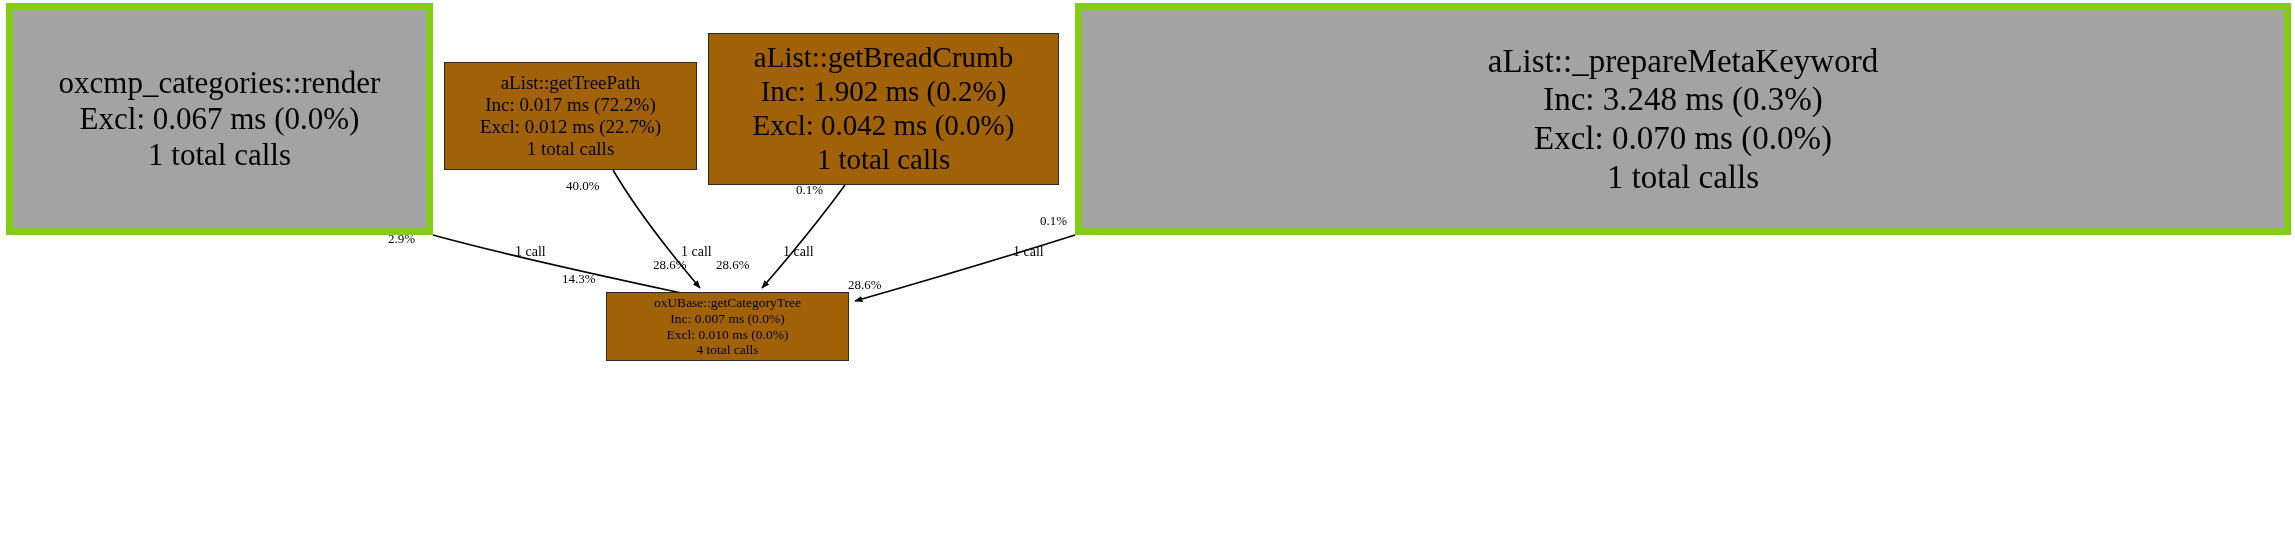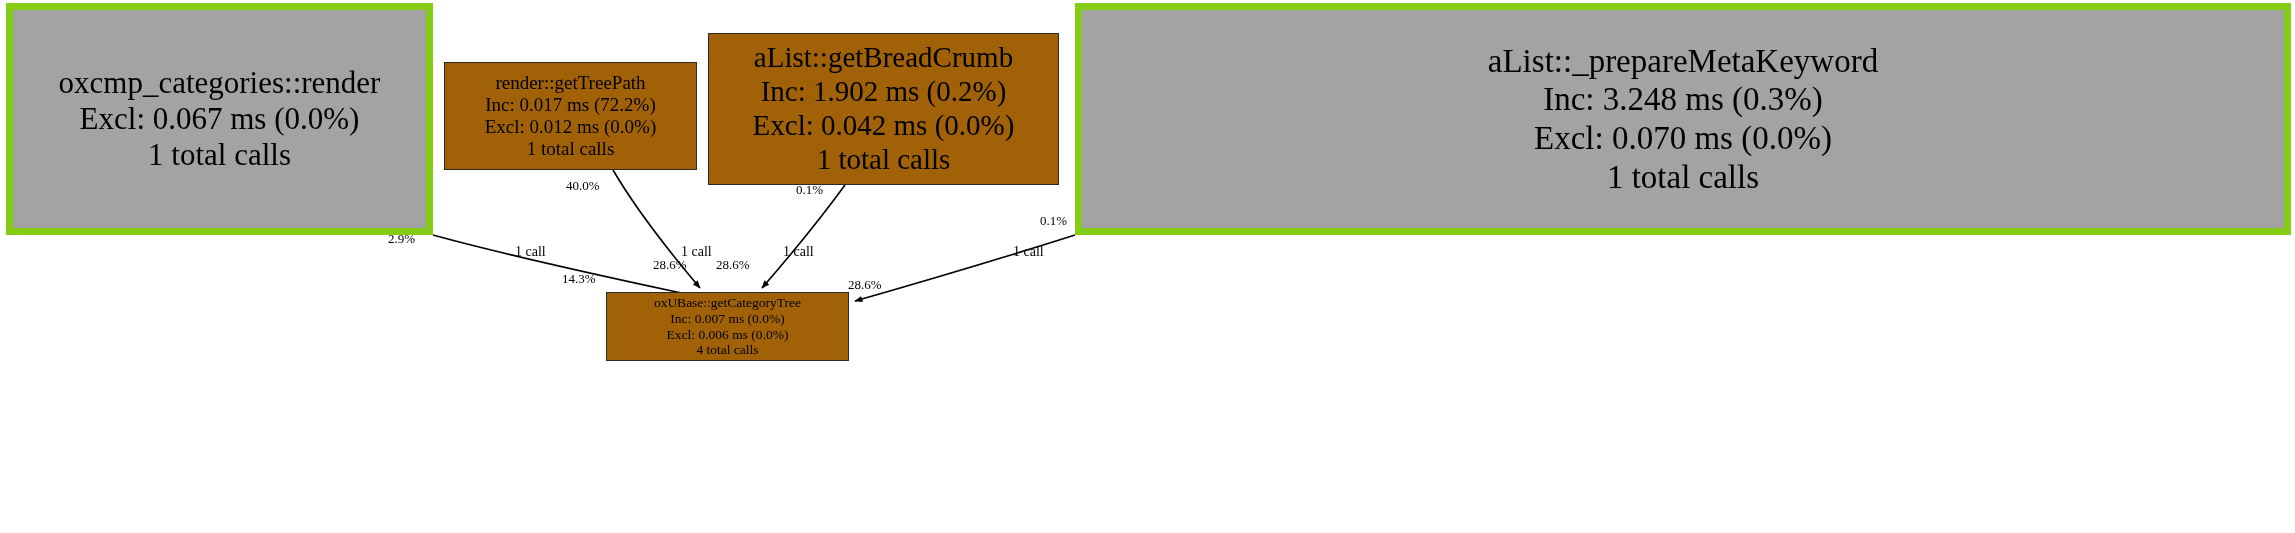--- a/index.html
+++ b/index.html
@@ -121,44 +121,44 @@
     <path d="M1075,235 C990,262 890,291 855,301" fill="none" stroke="#000000" stroke-width="1.6" marker-end="url(#arrow)"></path>
   </svg>
 
   <div class="node hot" id="node-render">
     <span class="nline">oxcmp_categories::render</span>
     <span class="nline">Excl: 0.067 ms (0.0%)</span>
     <span class="nline">1 total calls</span>
   </div>
 
   <div class="node" id="node-gettreepath">
-    <span class="nline">render::getTreePath</span>
+    <span class="nline">aList::getTreePath</span>
     <span class="nline">Inc: 0.017 ms (72.2%)</span>
-    <span class="nline">Excl: 0.012 ms (0.0%)</span>
+    <span class="nline">Excl: 0.012 ms (22.7%)</span>
     <span class="nline">1 total calls</span>
   </div>
 
   <div class="node" id="node-getbreadcrumb">
     <span class="nline">aList::getBreadCrumb</span>
     <span class="nline">Inc: 1.902 ms (0.2%)</span>
     <span class="nline">Excl: 0.042 ms (0.0%)</span>
     <span class="nline">1 total calls</span>
   </div>
 
   <div class="node hot" id="node-preparemeta">
     <span class="nline">aList::_prepareMetaKeyword</span>
     <span class="nline">Inc: 3.248 ms (0.3%)</span>
     <span class="nline">Excl: 0.070 ms (0.0%)</span>
     <span class="nline">1 total calls</span>
   </div>
 
   <div class="node" id="node-getcategorytree">
     <span class="nline">oxUBase::getCategoryTree</span>
     <span class="nline">Inc: 0.007 ms (0.0%)</span>
-    <span class="nline">Excl: 0.006 ms (0.0%)</span>
+    <span class="nline">Excl: 0.010 ms (0.0%)</span>
     <span class="nline">4 total calls</span>
   </div>
 
   <span class="edge-label" style="left:388px; top:232px;">2.9%</span>
   <span class="edge-label call" style="left:515px; top:245px;">1 call</span>
   <span class="edge-label" style="left:562px; top:272px;">14.3%</span>
 
   <span class="edge-label" style="left:566px; top:179px;">40.0%</span>
   <span class="edge-label call" style="left:681px; top:245px;">1 call</span>
   <span class="edge-label" style="left:653px; top:258px;">28.6%</span>

